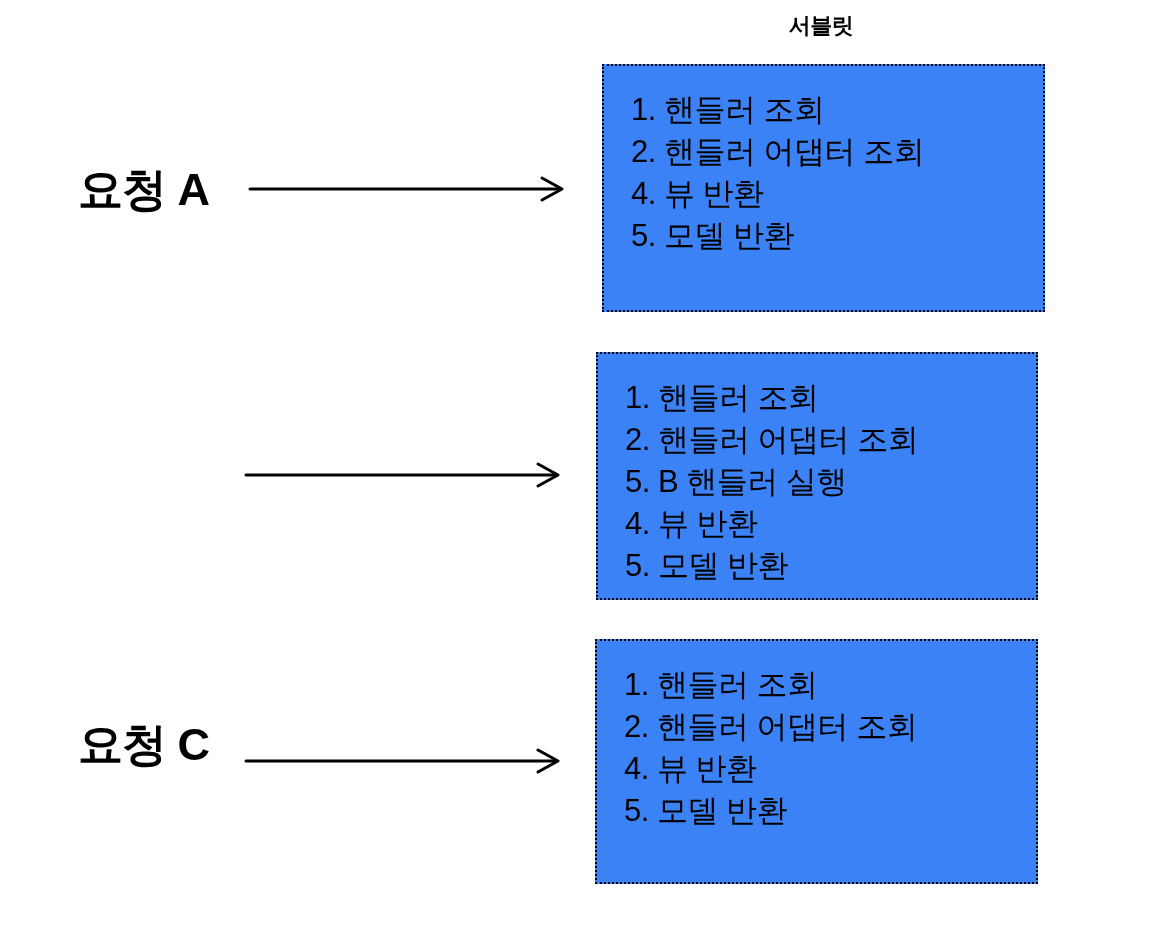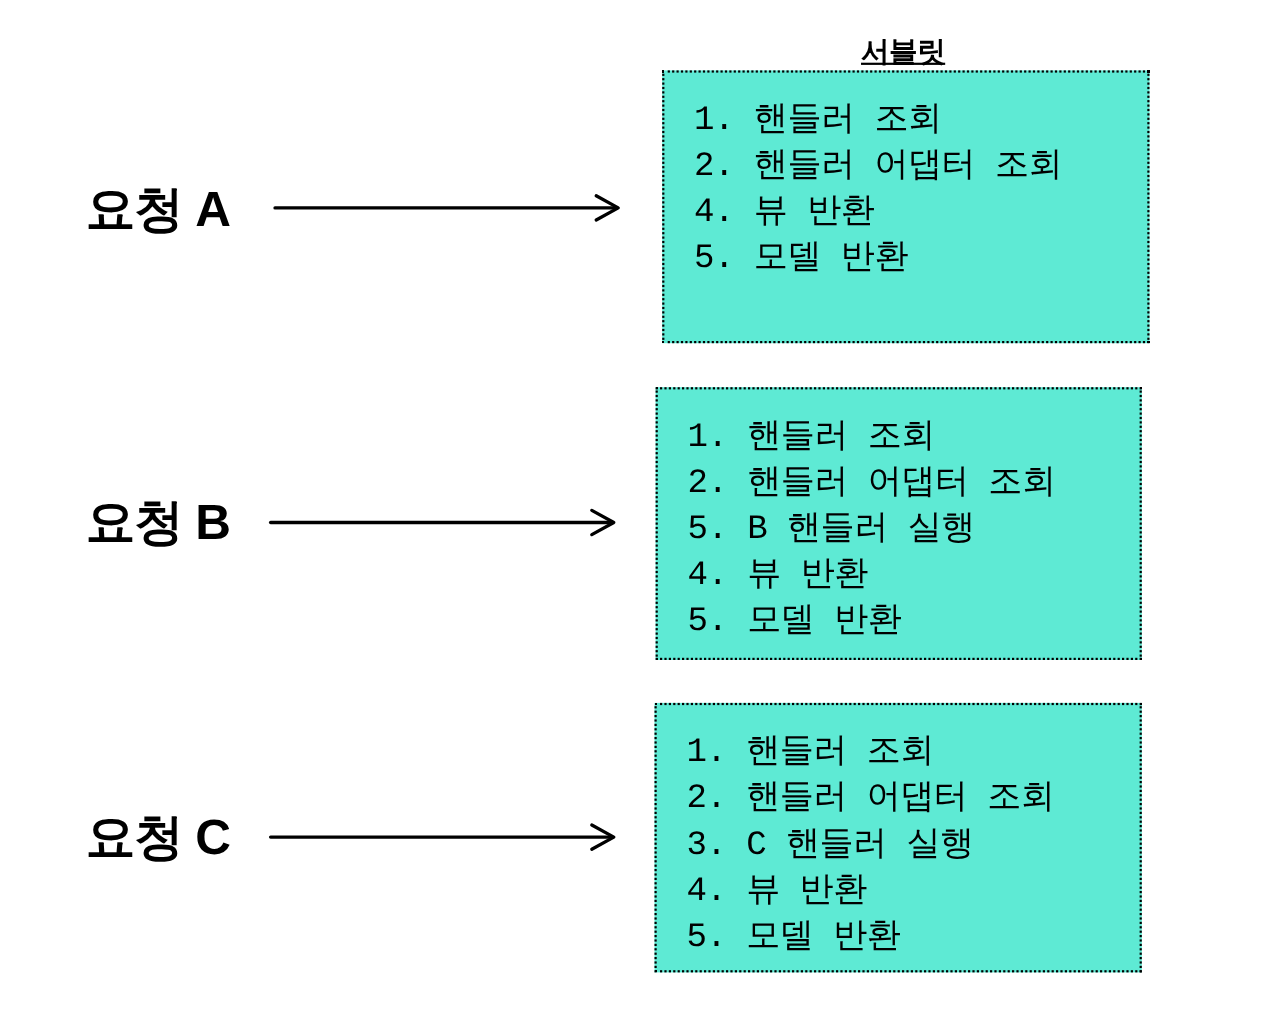--- a/index.html
+++ b/index.html
@@ -12,62 +12,60 @@
     width: 1170px;
     height: 932px;
     background: #ffffff;
     font-family: "Liberation Sans", "DejaVu Sans", sans-serif;
     color: #000000;
     overflow: hidden;
   }
   .title {
     position: absolute;
     left: 596px;
-    top: 28px;
+    top: 8px;
     width: 450px;
     text-align: center;
-    font-size: 26px;
+    font-size: 22px;
     font-weight: 700;
     line-height: 36px;
     letter-spacing: -0.5px;
-    text-decoration: underline;
   }
   .label {
     position: absolute;
     left: 78px;
     font-size: 45px;
     font-weight: 700;
     line-height: 46px;
     letter-spacing: -1px;
     white-space: nowrap;
   }
   .label-a { top: 167px; text-align: right; }
   .label-b { top: 452px; }
-  .label-c { top: 738px; }
+  .label-c { top: 722px; }
   .arrow {
     position: absolute;
     display: block;
   }
   .arrow line, .arrow path {
     stroke: #000000;
     stroke-width: 3;
     fill: none;
     stroke-linecap: round;
     stroke-linejoin: round;
   }
   .arrow-a { left: 244px; top: 173px; }
   .arrow-b { left: 240px; top: 459px; }
   .arrow-c { left: 240px; top: 745px; }
   .box {
     position: absolute;
     box-sizing: border-box;
     border: 2px dotted #000000;
-    background: #5eead4;
+    background: #3b82f6;
     padding: 23px 10px 0 27px;
-    font-family: Liberation Mono, monospace;
   }
   .box-a { left: 602px; top: 64px;  width: 443px; height: 248px; }
   .box-b { left: 596px; top: 352px; width: 442px; height: 248px; }
   .box-c { left: 595px; top: 639px; width: 443px; height: 245px; }
   .step {
     font-size: 31px;
     line-height: 42px;
     letter-spacing: -0.5px;
     white-space: nowrap;
   }
@@ -84,39 +82,37 @@
     <line x1="6" y1="16" x2="314" y2="16"></line>
     <path d="M298 5 L318 16 L298 27"></path>
   </svg>
   <div class="box box-a">
     <div class="step">1. 핸들러 조회</div>
     <div class="step">2. 핸들러 어댑터 조회</div>
     <div class="step">4. 뷰 반환</div>
     <div class="step">5. 모델 반환</div>
   </div>
 
-  <div class="label label-b">요청 B</div>
   <svg class="arrow arrow-b" width="326" height="32" viewBox="0 0 326 32">
     <line x1="6" y1="16" x2="314" y2="16"></line>
     <path d="M298 5 L318 16 L298 27"></path>
   </svg>
   <div class="box box-b">
     <div class="step">1. 핸들러 조회</div>
     <div class="step">2. 핸들러 어댑터 조회</div>
     <div class="step">5. B 핸들러 실행</div>
     <div class="step">4. 뷰 반환</div>
     <div class="step">5. 모델 반환</div>
   </div>
 
   <div class="label label-c">요청 C</div>
   <svg class="arrow arrow-c" width="326" height="32" viewBox="0 0 326 32">
     <line x1="6" y1="16" x2="314" y2="16"></line>
     <path d="M298 5 L318 16 L298 27"></path>
   </svg>
   <div class="box box-c">
     <div class="step">1. 핸들러 조회</div>
     <div class="step">2. 핸들러 어댑터 조회</div>
-    <div class="step">3. C 핸들러 실행</div>
     <div class="step">4. 뷰 반환</div>
     <div class="step">5. 모델 반환</div>
   </div>
 
 </div>
 
 </body></html>

